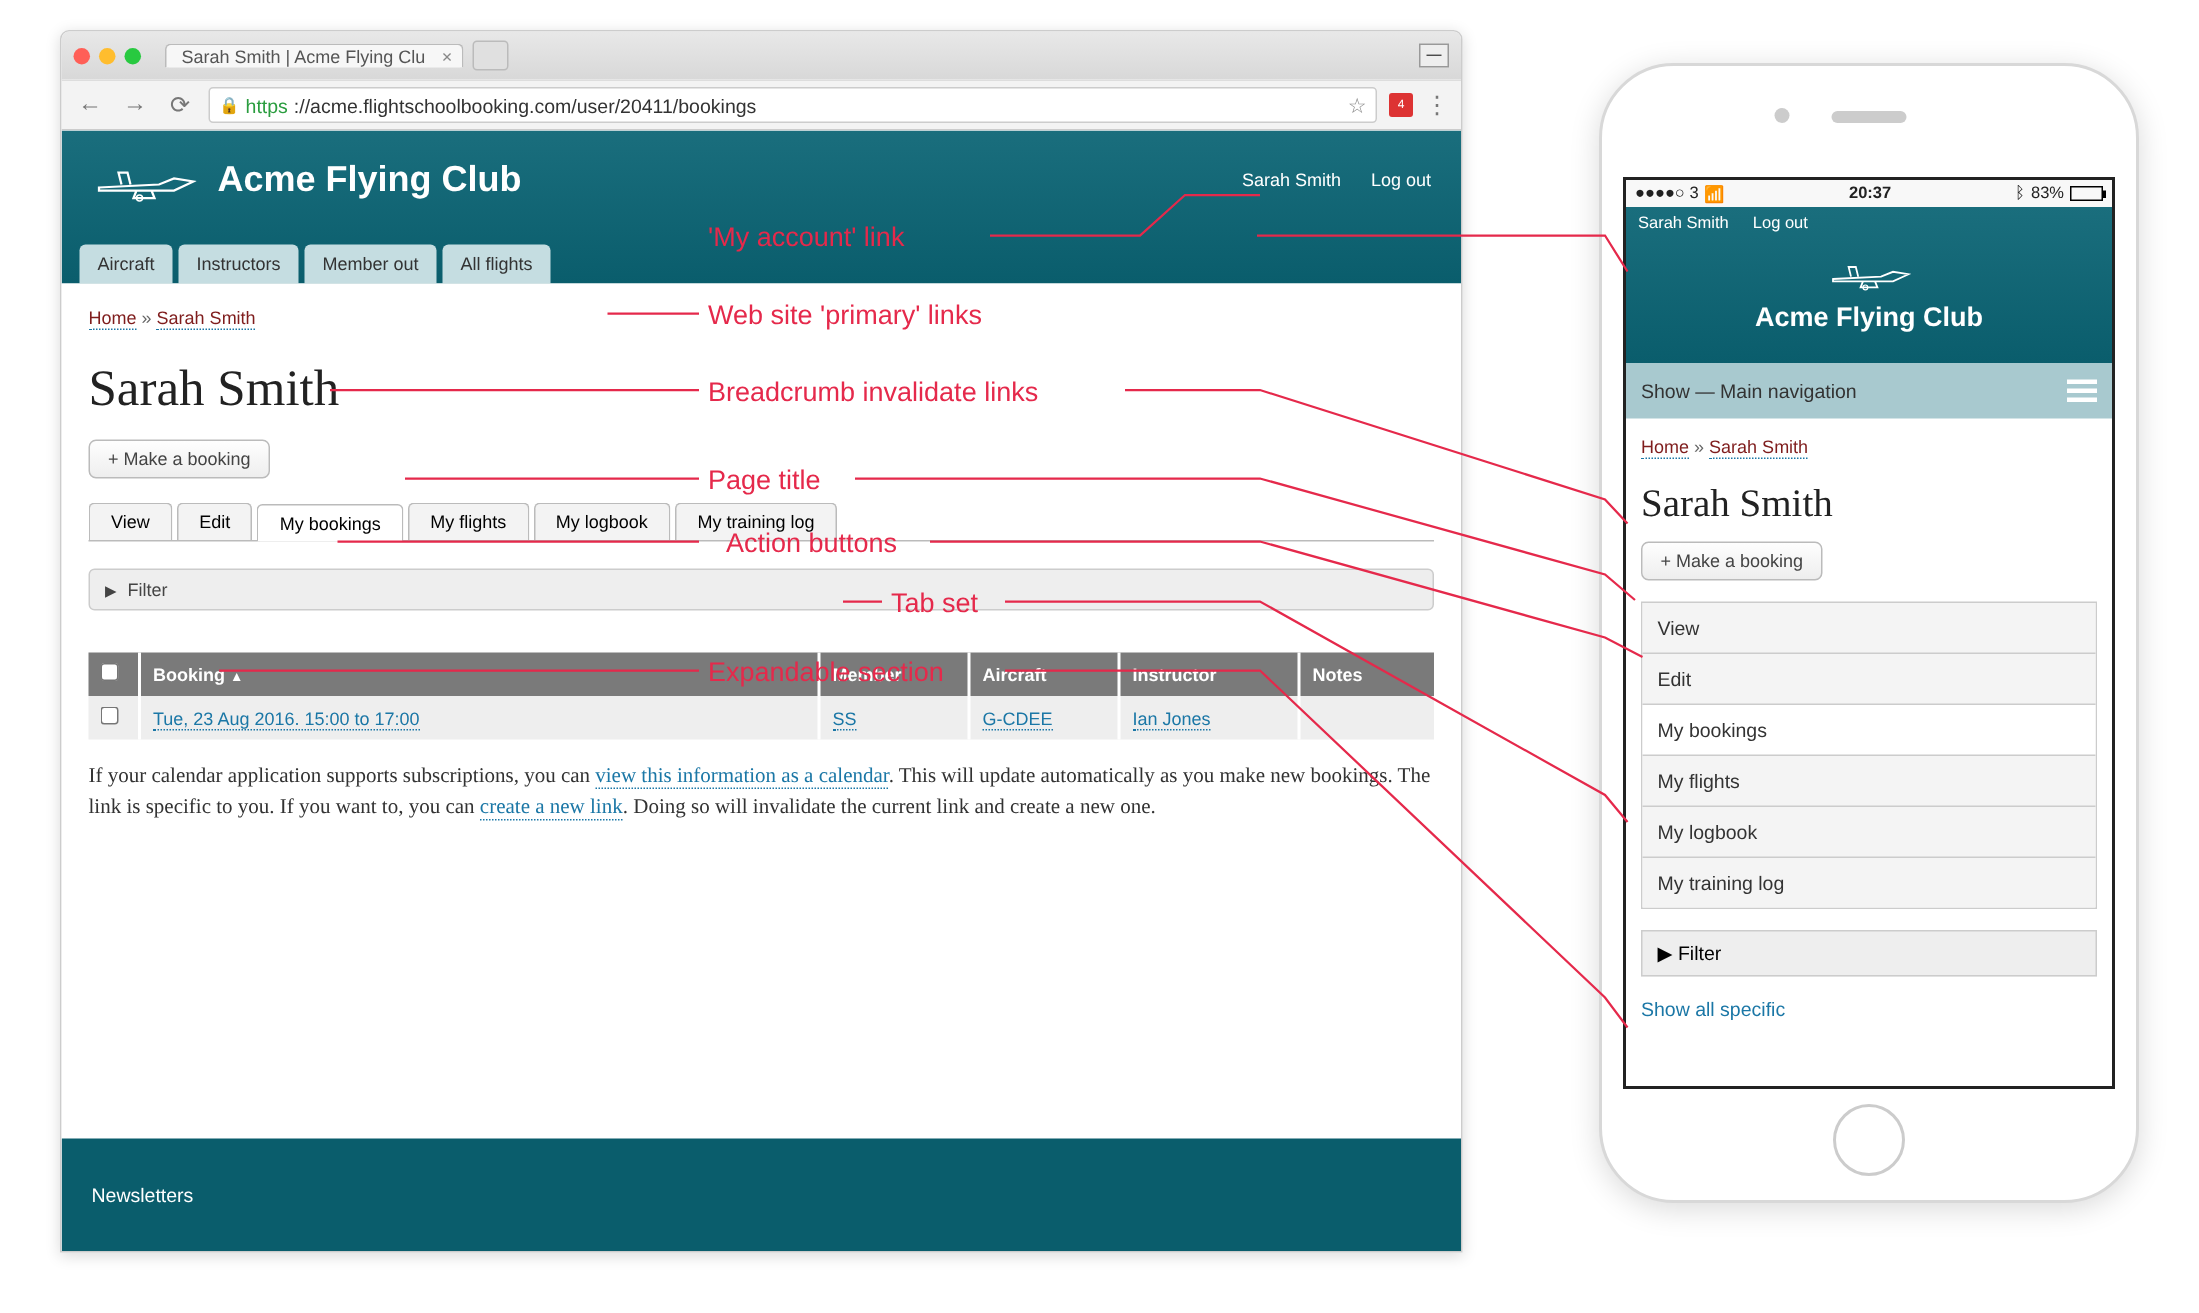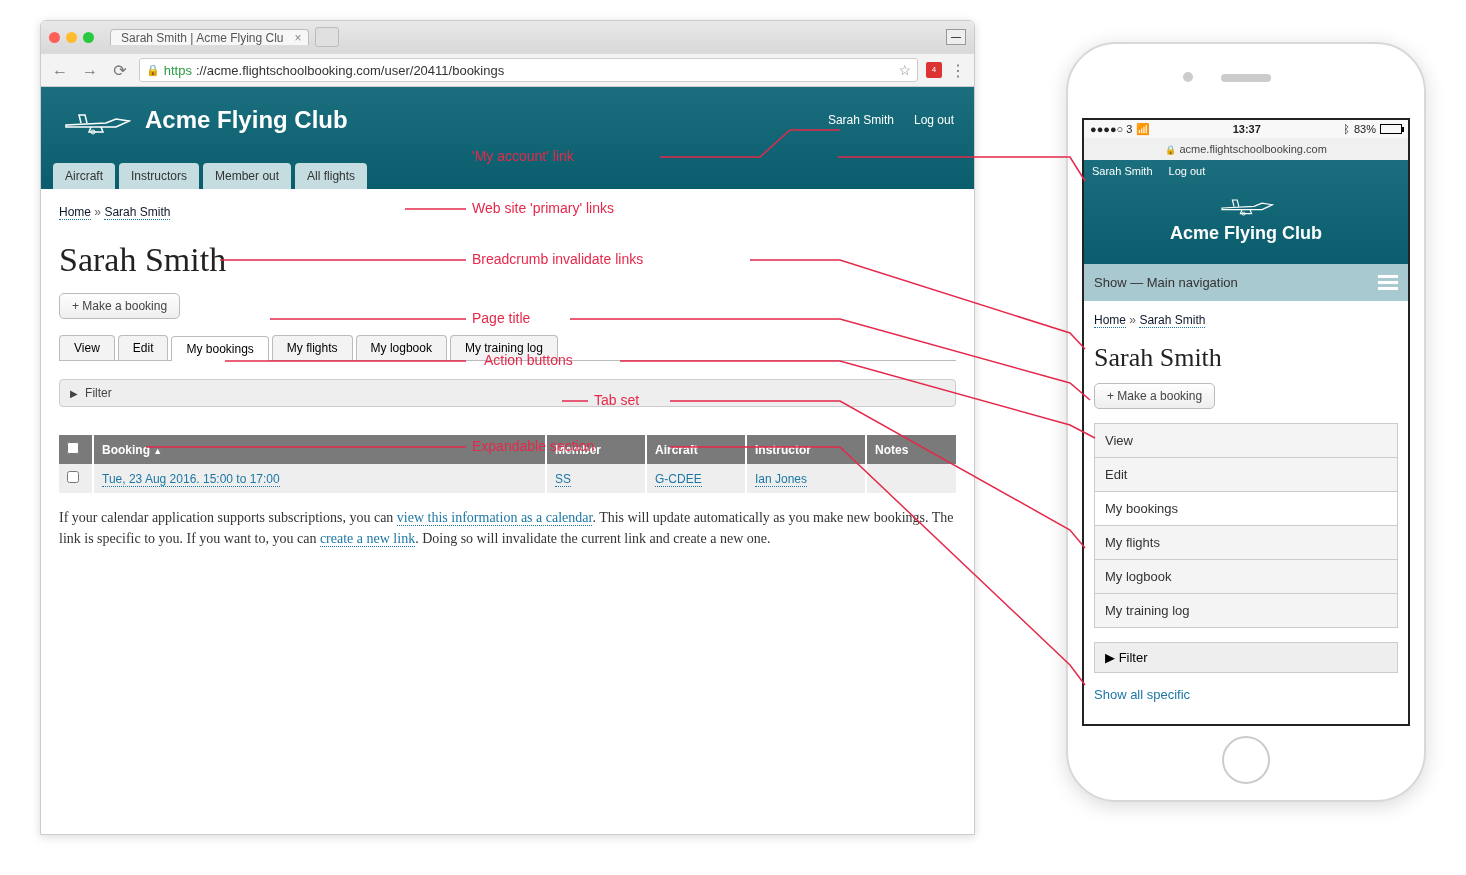--- a/index.html
+++ b/index.html
@@ -56,21 +56,21 @@
 
 .primarynav { display:flex; gap:4px; padding:0 12px; }
 .primarynav .pn {
   background:#c5dde1; color:#333; padding:6px 12px; font-size:12px;
   border-radius:4px 4px 0 0; cursor:pointer;
 }
 
 
 .content { background:#fff; padding:16px 18px; flex:1; font-size:14px; }
 .bc { font-size:12px; color:#1b77a6; margin-bottom:22px; }
-.bc a { color:#0f172a; text-decoration:none; border-bottom:1px dotted #1b77a6; }
+.bc a { color:#7f1d1d; text-decoration:none; border-bottom:1px dotted #1b77a6; }
 .bc .sep { color:#666; }
 .pgtitle { font-family: Georgia, 'Times New Roman', serif; font-size:34px; color:#222; margin-bottom:14px; }
 .actbtn {
   display:inline-block; border:1px solid #bbb; border-radius:5px; padding:5px 12px;
   font-size:12px; color:#444; background:linear-gradient(#fefefe,#eee); cursor:pointer; margin-bottom:16px;
 }
 .tabs { display:flex; border-bottom:1px solid #bbb; }
 .tabs .t {
   border:1px solid #bbb; border-bottom:none; padding:5px 14px; font-size:12px;
   background:#f3f3f3; margin-right:3px; border-radius:4px 4px 0 0; cursor:pointer;
@@ -95,21 +95,21 @@
 .chk { width:12px; height:12px; }
 .sorticon { font-size:9px; }
 
 .calnote { font-family: Georgia, serif; font-size:14px; color:#333; margin-top:14px; line-height:1.5; }
 .calnote a { color:#1b77a6; border-bottom:1px dotted #1b77a6; text-decoration:none; }
 
 .sitefoot { background:#0a5d6c; color:#fff; padding:30px 20px; font-size:13px; }
 
 
 .anno {
-  position:absolute; color:#e5294b; font-size:14px; font-family: Arial, sans-serif;
+  position:absolute; color:#e5294b; font-size:18px; font-family: Arial, sans-serif;
   white-space:nowrap; z-index:50;
 }
 svg.lines { position:absolute; left:0; top:0; width:1466px; height:875px; pointer-events:none; z-index:40; }
 svg.lines line, svg.lines path { stroke:#e5294b; stroke-width:1.5; fill:none; }
 
 
 .phone {
   position:absolute; right:40px; top:42px; width:360px; height:760px;
   background:#fff; border:2px solid #d8d8d8; border-radius:50px; padding:74px 14px 74px 14px;
   box-shadow: 0 4px 20px rgba(0,0,0,0.15);
@@ -260,20 +260,23 @@
             <td></td>
           </tr>
         </tbody>
       </table>
 
       <p class="calnote">
         <span>If your calendar application supports subscriptions, you can </span><a>view this information as a calendar</a><span>. This will update automatically as you make new bookings. The link is specific to you. If you want to, you can </span><a>create a new link</a><span>. Doing so will invalidate the current link and create a new one.</span>
       </p>
     </div>
 
+    <div class="sitefoot">
+      <span>Newsletters</span>
+    </div>
   </div>
 </div>
 
 <div class="anno" style="left:472px; top:148px">'My account' link</div>
 <div class="anno" style="left:472px; top:200px">Web site 'primary' links</div>
 <div class="anno" style="left:472px; top:251px">Breadcrumb invalidate links</div>
 <div class="anno" style="left:472px; top:310px">Page title</div>
 <div class="anno" style="left:484px; top:352px">Action buttons</div>
 <div class="anno" style="left:594px; top:392px">Tab set</div>
 <div class="anno" style="left:472px; top:438px">Expandable section</div>
@@ -300,30 +303,26 @@
   <line x1="146" y1="447" x2="466" y2="447"></line>
   <path d="M670 447 L840 447 L1070 665 L1085 685"></path>
 </svg>
 
 <div class="phone">
   <div class="camera"></div>
   <div class="pscreen">
     <div class="pstatus">
       <span>●●●●○ 3</span>
       <span style="margin-left:4px">📶</span>
-      <span class="mid">13:37</span>
+      <span class="mid">20:37</span>
       <span class="r">
         <span>ᛒ</span>
         <span>83%</span>
         <span class="batt"><span class="fill"></span></span>
       </span>
-    </div>
-    <div class="purl">
-      <span class="lock">🔒</span>
-      <span>acme.flightschoolbooking.com</span>
     </div>
     <div class="phead">
       <div class="pacct">
         <span>Sarah Smith</span>
         <span>Log out</span>
       </div>
       <div class="plogo">
         <svg class="pplane" viewBox="0 0 70 30">
           <path d="M5 20 L45 18 L55 14 L68 16 L55 22 L45 22 L5 22 Z M20 18 L18 10 L24 10 L26 18 M30 22 L28 27 L42 27 L40 22" stroke="#fff" stroke-width="1.5" fill="none"></path>
           <circle cx="32" cy="27" r="2" fill="none" stroke="#fff"></circle>

